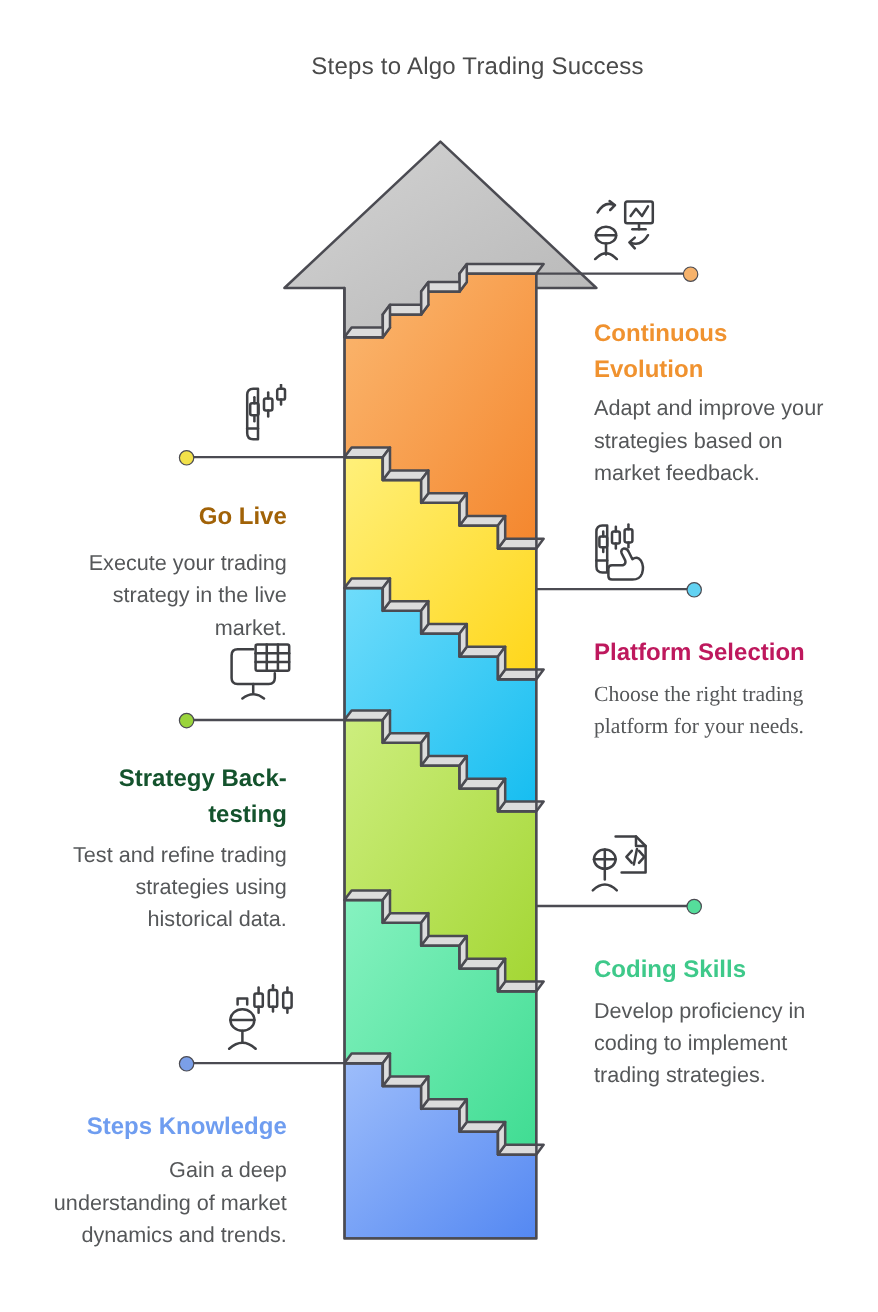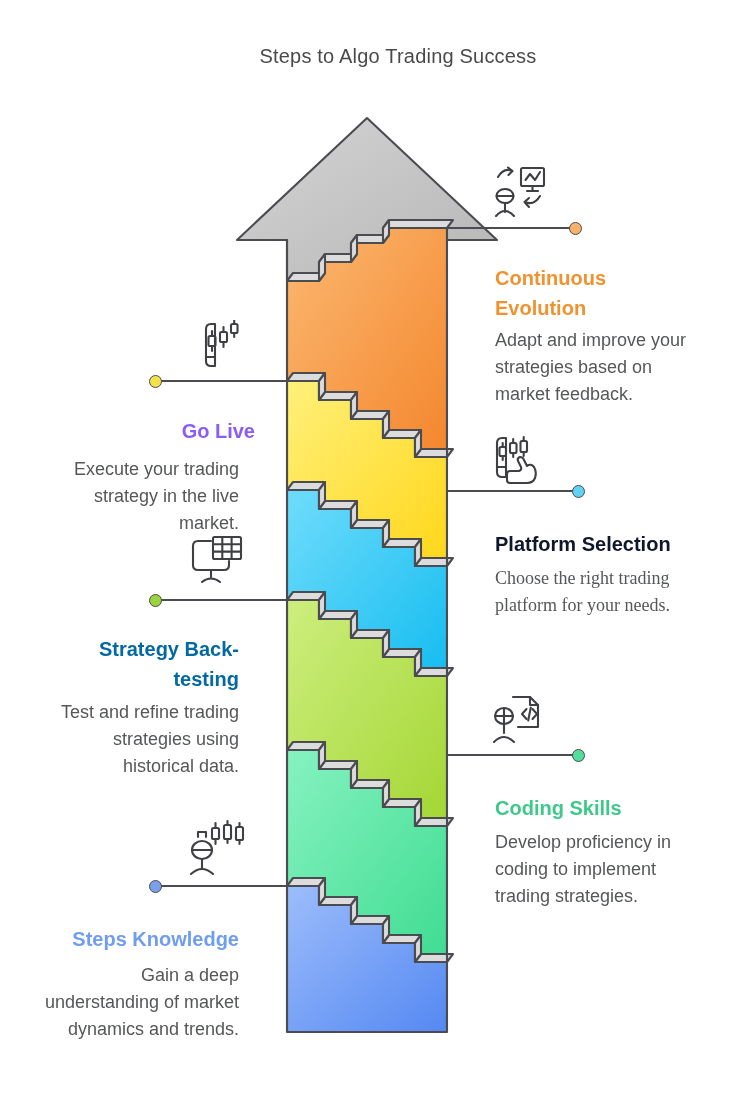--- a/index.html
+++ b/index.html
@@ -243,21 +243,21 @@
         <line x1="26" y1="11" x2="26" y2="16"></line>
         <rect x="34" y="12" width="7" height="10" rx="1.6"></rect>
         <line x1="37.5" y1="22" x2="37.5" y2="27"></line>
         <line x1="37.5" y1="7" x2="37.5" y2="12"></line>
         <rect x="45" y="4" width="6.5" height="9" rx="1.6"></rect>
         <line x1="48.2" y1="13" x2="48.2" y2="17"></line>
         <line x1="48.2" y1="0.5" x2="48.2" y2="4"></line>
       </svg>
     </div>
     <div class="dot" style="left:149px; top:375px; background:#f2e14a;"></div>
-    <div class="heading" style="left:56px; top:417px; width:199px; color:#8b5cf6;">Go Live</div>
+    <div class="heading" style="left:40px; top:417px; width:199px; color:#a16207;">Go Live</div>
     <div class="desc" style="left:40px; top:456px; width:199px;">Execute your trading strategy in the live market.</div>
   </div>
 
   <div class="node right">
     <div class="icon-wrap" style="left:491px; top:433px;">
       <svg width="58" height="52" viewBox="0 0 58 52" fill="none" stroke="#3f4044" stroke-width="2.1" stroke-linecap="round" stroke-linejoin="round">
         <path d="M6 10 Q6 5 11 5 L15 5 L15 44 L11 44 Q6 44 6 39 Z"></path>
         <line x1="6" y1="34" x2="15" y2="34"></line>
         <rect x="8.5" y="14" width="6.5" height="9" rx="1.5"></rect>
         <line x1="11.7" y1="23" x2="11.7" y2="27"></line>
@@ -267,39 +267,39 @@
         <line x1="22.2" y1="6" x2="22.2" y2="10"></line>
         <rect x="29.5" y="8" width="6.5" height="11" rx="1.5"></rect>
         <line x1="32.7" y1="19" x2="32.7" y2="23"></line>
         <line x1="32.7" y1="4" x2="32.7" y2="8"></line>
         <path d="M16 47 L16 41 Q16 38 19 38 L28 38 Q31 37 30 34 L27 28
                  Q26 25 29 24 Q32 24 33 27 L36 33
                  Q40 30 43 34 Q46 39 44 45 Q42 50 36 50 L19 50 Q16 50 16 47 Z"></path>
       </svg>
     </div>
     <div class="dot" style="left:572px; top:485px; background:#62d2f2;"></div>
-    <div class="heading" style="left:495px; top:530px; width:200px; color:#0f172a;">Platform Selection</div>
+    <div class="heading" style="left:495px; top:530px; width:200px; color:#be185d;">Platform Selection</div>
     <div class="desc" style="left:495px; top:565px; width:192px;font-family:Liberation Serif, serif;">Choose the right trading platform for your needs.</div>
   </div>
 
   <div class="node left">
     <div class="icon-wrap" style="left:190px; top:534px;">
       <svg width="54" height="52" viewBox="0 0 54 52" fill="none" stroke="#3f4044" stroke-width="2.1" stroke-linecap="round" stroke-linejoin="round">
         <path d="M21 7 L8 7 Q3 7 3 12 L3 31 Q3 36 8 36 L34 36 Q39 36 39 31 L39 27"></path>
         <line x1="21" y1="36" x2="21" y2="43"></line>
         <path d="M12 48 Q21 41 30 48"></path>
         <rect x="23" y="3" width="28" height="22" rx="1.5"></rect>
         <line x1="23" y1="10.3" x2="51" y2="10.3"></line>
         <line x1="23" y1="17.6" x2="51" y2="17.6"></line>
         <line x1="32.3" y1="3" x2="32.3" y2="25"></line>
         <line x1="41.6" y1="3" x2="41.6" y2="25"></line>
       </svg>
     </div>
     <div class="dot" style="left:149px; top:594px; background:#9ad43c;"></div>
-    <div class="heading" style="left:40px; top:635px; width:199px; color:#0369a1;">Strategy Back-testing</div>
+    <div class="heading" style="left:40px; top:635px; width:199px; color:#14532d;">Strategy Back-testing</div>
     <div class="desc" style="left:40px; top:699px; width:199px;">Test and refine trading strategies using historical data.</div>
   </div>
 
   <div class="node right">
     <div class="icon-wrap" style="left:489px; top:692px;">
       <svg width="56" height="54" viewBox="0 0 56 54" fill="none" stroke="#3f4044" stroke-width="2.1" stroke-linecap="round" stroke-linejoin="round">
         <path d="M24 5 L41 5 L49 13 L49 35 L29 35"></path>
         <polyline points="41,5 41,13 49,13"></polyline>
         <polyline points="37.5,17 33,22 37.5,27"></polyline>
         <polyline points="43.5,17 48,22 43.5,27"></polyline>

